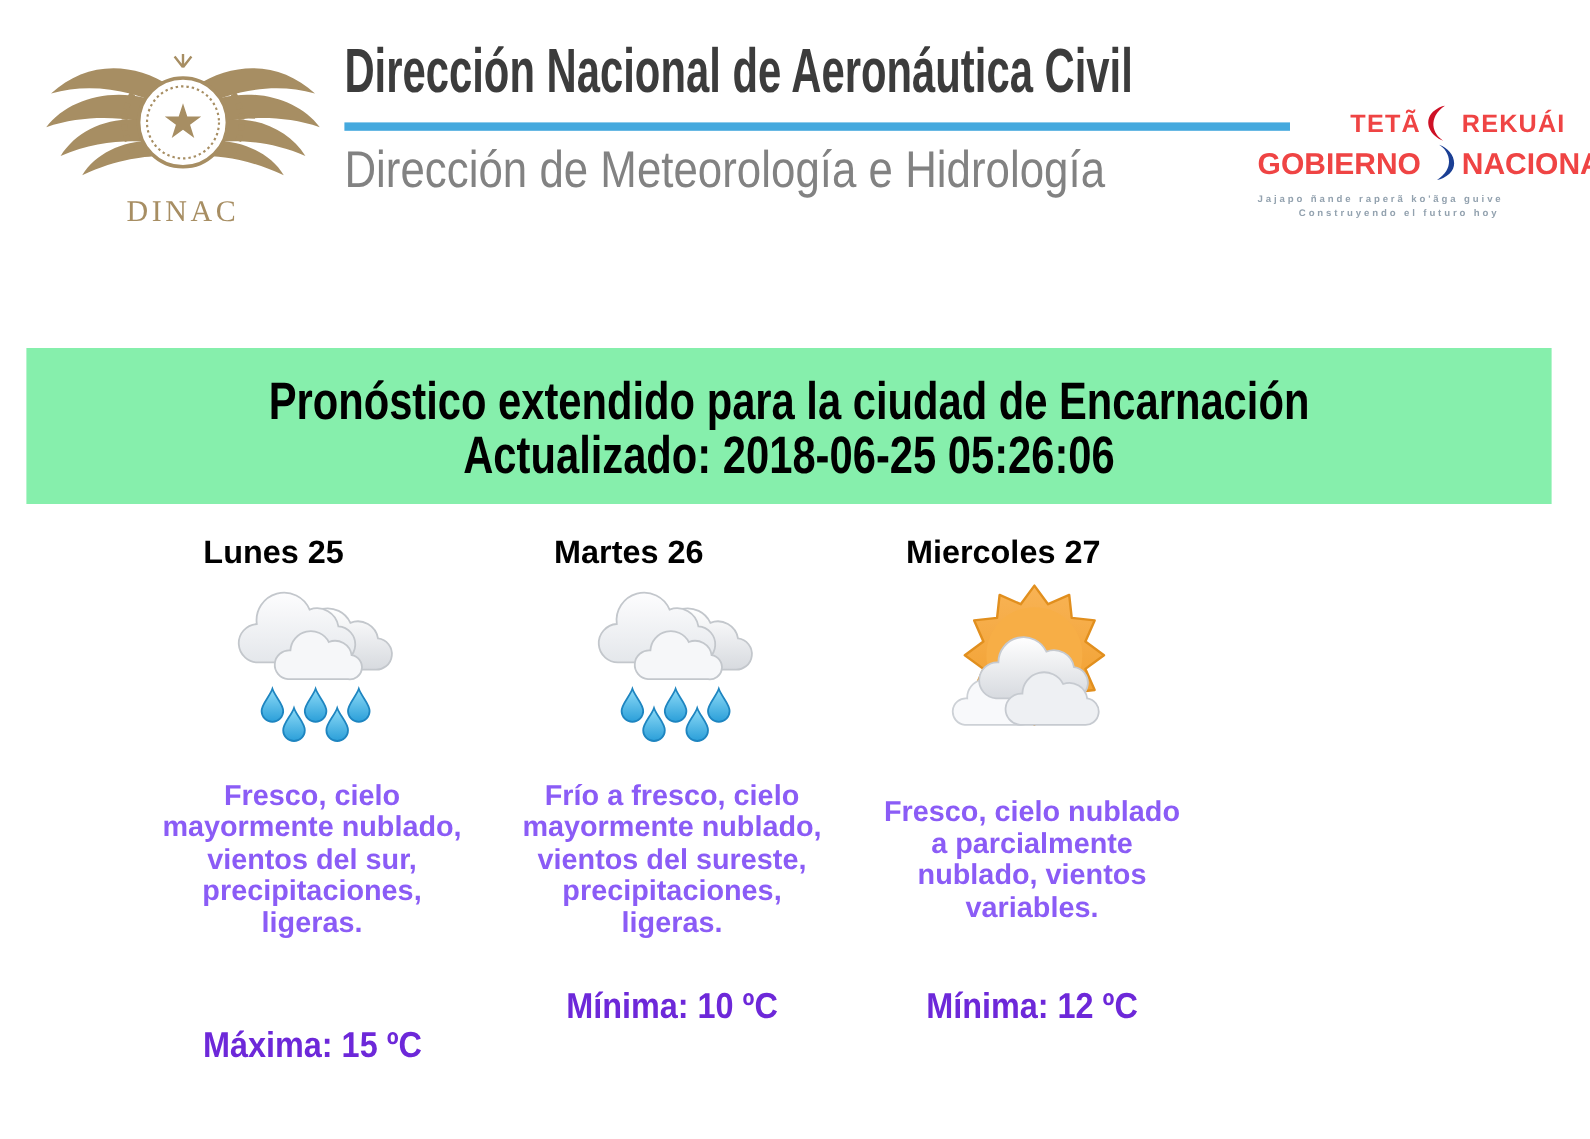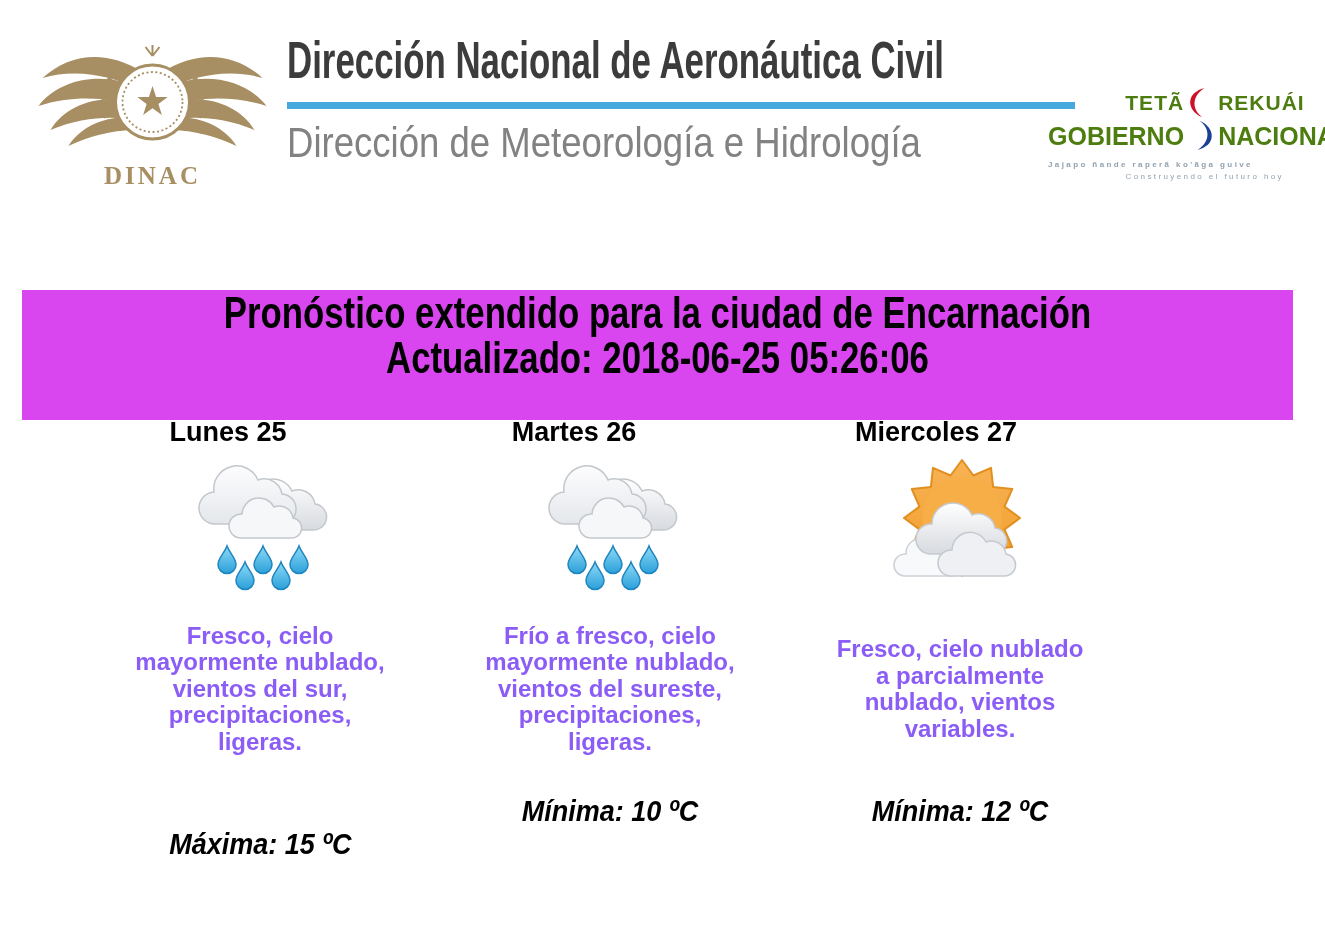--- a/index.html
+++ b/index.html
@@ -2,72 +2,72 @@
 <html><head>
 <meta charset="utf-8">
 <style>
   * { margin:0; padding:0; box-sizing:border-box; }
   body { background:#ffffff; font-family:"Liberation Sans", sans-serif; }
   .page { position:relative; width:1325px; height:949px; background:#fff; overflow:hidden; }
 
   
   .dinac-logo { position:absolute; left:30px; top:44px; width:245px; text-align:center; }
   .dinac-logo .logo-text {
-    font-family:"Liberation Serif", serif; font-weight:bold; font-size:25px;
+    font-family:"Liberation Serif", serif; font-weight:normal; font-size:25px;
     letter-spacing:3px; color:#A78E63; margin-top:2px;
   }
   .org-title {
     position:absolute; left:287px; top:32px; font-size:52px; font-weight:bold;
     color:#3c3c3c; white-space:nowrap; line-height:56px;
     transform:scaleX(0.67); transform-origin:left top; letter-spacing:0;
   }
   .header-divider { position:absolute; left:287px; top:102px; width:788px; height:7px; background:#45A9DE; }
   .org-subtitle {
     position:absolute; left:287px; top:118px; font-size:43px; font-weight:normal;
     color:#828282; white-space:nowrap; line-height:48px;
     transform:scaleX(0.85); transform-origin:left top;
   }
 
   
   .gov-logo { position:absolute; left:1048px; top:88px; width:236px; }
-  .gov-grid { display:grid; grid-template-columns:1fr 34px 1fr; align-items:center; color:#4d7c0f; }
+  .gov-grid { display:grid; grid-template-columns:1fr 34px 1fr; align-items:center; color:#ef4444; }
   .gov-row1-left  { text-align:right; font-weight:bold; font-size:21px; letter-spacing:1px; grid-column:1; grid-row:1; }
   .gov-row1-right { text-align:left;  font-weight:bold; font-size:21px; letter-spacing:1px; grid-column:3; grid-row:1; }
   .gov-row2-left  { text-align:right; font-weight:bold; font-size:25px; grid-column:1; grid-row:2; }
   .gov-row2-right { text-align:left;  font-weight:bold; font-size:25px; grid-column:3; grid-row:2; }
   .gov-flame { grid-column:2; grid-row:1 / span 2; justify-self:center; }
   .gov-slogan1 { margin-top:5px; text-align:left; font-size:8px; letter-spacing:2.4px; color:#93A2AF; font-weight:bold; line-height:12px; }
-  .gov-slogan2 { text-align:right; font-size:8px; letter-spacing:2.4px; color:#93A2AF; font-weight:normal; line-height:12px; }
+  .gov-slogan2 { text-align:center; font-size:8px; letter-spacing:2.4px; color:#93A2AF; font-weight:bold; line-height:12px; }
 
   
   .banner {
     position:absolute; left:22px; top:290px; width:1271px; height:130px;
-    background:#d946ef; text-align:center; 
+    background:#86efac; text-align:center; padding-top:22px;
   }
   .banner-line {
     display:block; font-size:44px; font-weight:bold; color:#000;
     line-height:45px; white-space:nowrap;
     transform:scaleX(0.79); transform-origin:center top;
   }
 
   
-  .forecast-grid { position:absolute; left:110px; top:416px; width:1050px; display:flex; gap:50px; }
+  .forecast-grid { position:absolute; left:110px; top:444px; width:1050px; display:flex; }
   .day-card { width:300px; text-align:center; }
   .day-name { font-size:27px; font-weight:bold; color:#000; line-height:32px; }
   .day-card:nth-child(1) .day-name { transform:translateX(-32px); }
   .day-card:nth-child(2) .day-name { transform:translateX(-36px); }
   .day-card:nth-child(3) .day-name { transform:translateX(-24px); }
   .day-icon { margin-top:10px; height:140px; display:flex; align-items:flex-start; justify-content:center; }
   .day-desc {
     margin:6px auto 0; width:252px; height:170px;
     display:flex; align-items:center; justify-content:center;
     font-size:24px; font-weight:bold; color:#8b5cf6; line-height:26.5px;
   }
   .temps { margin-top:20px; }
-  .temp-line { min-height:33px; line-height:33px; font-size:30px; font-weight:bold; color:#000000;font-style:italic; }
+  .temp-line { min-height:33px; line-height:33px; font-size:30px; font-weight:bold; color:#6d28d9; }
   .temp-line span { display:inline-block; transform:scaleX(0.9); transform-origin:center; white-space:nowrap; }
 </style>
 </head>
 <body>
 
 <svg width="0" height="0" style="position:absolute">
   <defs>
     <linearGradient id="cloudGrad" x1="0" y1="0" x2="0" y2="1">
       <stop offset="0" stop-color="#ffffff"></stop>
         <stop offset="1" stop-color="#d7dadf"></stop>

